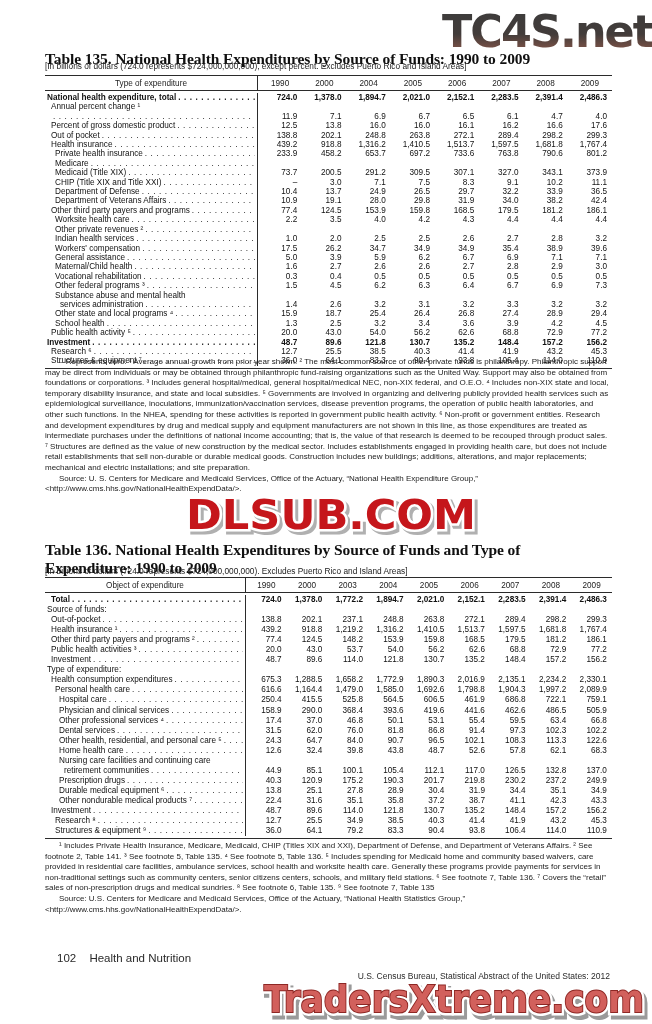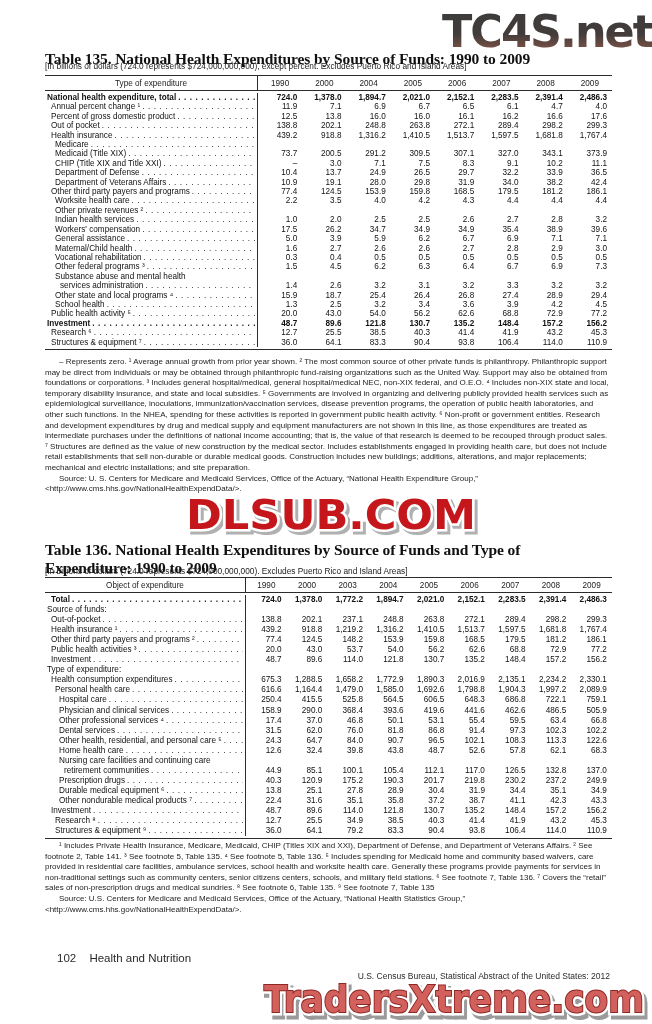--- a/index.html
+++ b/index.html
@@ -76,21 +76,21 @@
           <span class="val" style="width: 44.25px;">1,894.7</span>
           <span class="val" style="width: 44.25px;">2,021.0</span>
           <span class="val" style="width: 44.25px;">2,152.1</span>
           <span class="val" style="width: 44.25px;">2,283.5</span>
           <span class="val" style="width: 44.25px;">2,391.4</span>
           <span class="val" style="width: 44.25px;">2,486.3</span>
         </div>
       </div>
       <div class="row">
         <div class="lbl">
-          <div class="lbl-inner" style="padding-left: 6px;">
+          <div class="lbl-inner" style="padding-left: 6px; flex-direction: column;">
             <span>Annual percent change ¹</span>
             <span class="leader"></span>
           </div>
         </div>
         <div class="vals">
           <span class="val" style="width: 44.25px;">11.9</span>
           <span class="val" style="width: 44.25px;">7.1</span>
           <span class="val" style="width: 44.25px;">6.9</span>
           <span class="val" style="width: 44.25px;">6.7</span>
           <span class="val" style="width: 44.25px;">6.5</span>
@@ -144,20 +144,38 @@
         </div>
         <div class="vals">
           <span class="val" style="width: 44.25px;">439.2</span>
           <span class="val" style="width: 44.25px;">918.8</span>
           <span class="val" style="width: 44.25px;">1,316.2</span>
           <span class="val" style="width: 44.25px;">1,410.5</span>
           <span class="val" style="width: 44.25px;">1,513.7</span>
           <span class="val" style="width: 44.25px;">1,597.5</span>
           <span class="val" style="width: 44.25px;">1,681.8</span>
           <span class="val" style="width: 44.25px;">1,767.4</span>
+        </div>
+      </div>
+      <div class="row">
+        <div class="lbl">
+          <div class="lbl-inner" style="padding-left: 10px;">
+            <span>Private health insurance</span>
+            <span class="leader"></span>
+          </div>
+        </div>
+        <div class="vals">
+          <span class="val" style="width: 44.25px;">233.9</span>
+          <span class="val" style="width: 44.25px;">458.2</span>
+          <span class="val" style="width: 44.25px;">653.7</span>
+          <span class="val" style="width: 44.25px;">697.2</span>
+          <span class="val" style="width: 44.25px;">733.6</span>
+          <span class="val" style="width: 44.25px;">763.8</span>
+          <span class="val" style="width: 44.25px;">790.6</span>
+          <span class="val" style="width: 44.25px;">801.2</span>
         </div>
       </div>
       <div class="row">
         <div class="lbl">
           <div class="lbl-inner" style="padding-left: 10px;">
             <span>Medicare</span>
             <span class="leader"></span>
           </div>
         </div>
       </div>
@@ -715,21 +733,21 @@
             <span>Hospital care</span>
             <span class="leader"></span>
           </div>
         </div>
         <div class="vals">
           <span class="val" style="width: 40.66px;">250.4</span>
           <span class="val" style="width: 40.66px;">415.5</span>
           <span class="val" style="width: 40.66px;">525.8</span>
           <span class="val" style="width: 40.66px;">564.5</span>
           <span class="val" style="width: 40.66px;">606.5</span>
-          <span class="val" style="width: 40.66px;">648.3</span>
+          <span class="val" style="width: 40.66px;">461.9</span>
           <span class="val" style="width: 40.66px;">686.8</span>
           <span class="val" style="width: 40.66px;">722.1</span>
           <span class="val" style="width: 40.66px;">759.1</span>
         </div>
       </div>
       <div class="row">
         <div class="lbl">
           <div class="lbl-inner" style="padding-left: 14px;">
             <span>Physician and clinical services</span>
             <span class="leader"></span>

